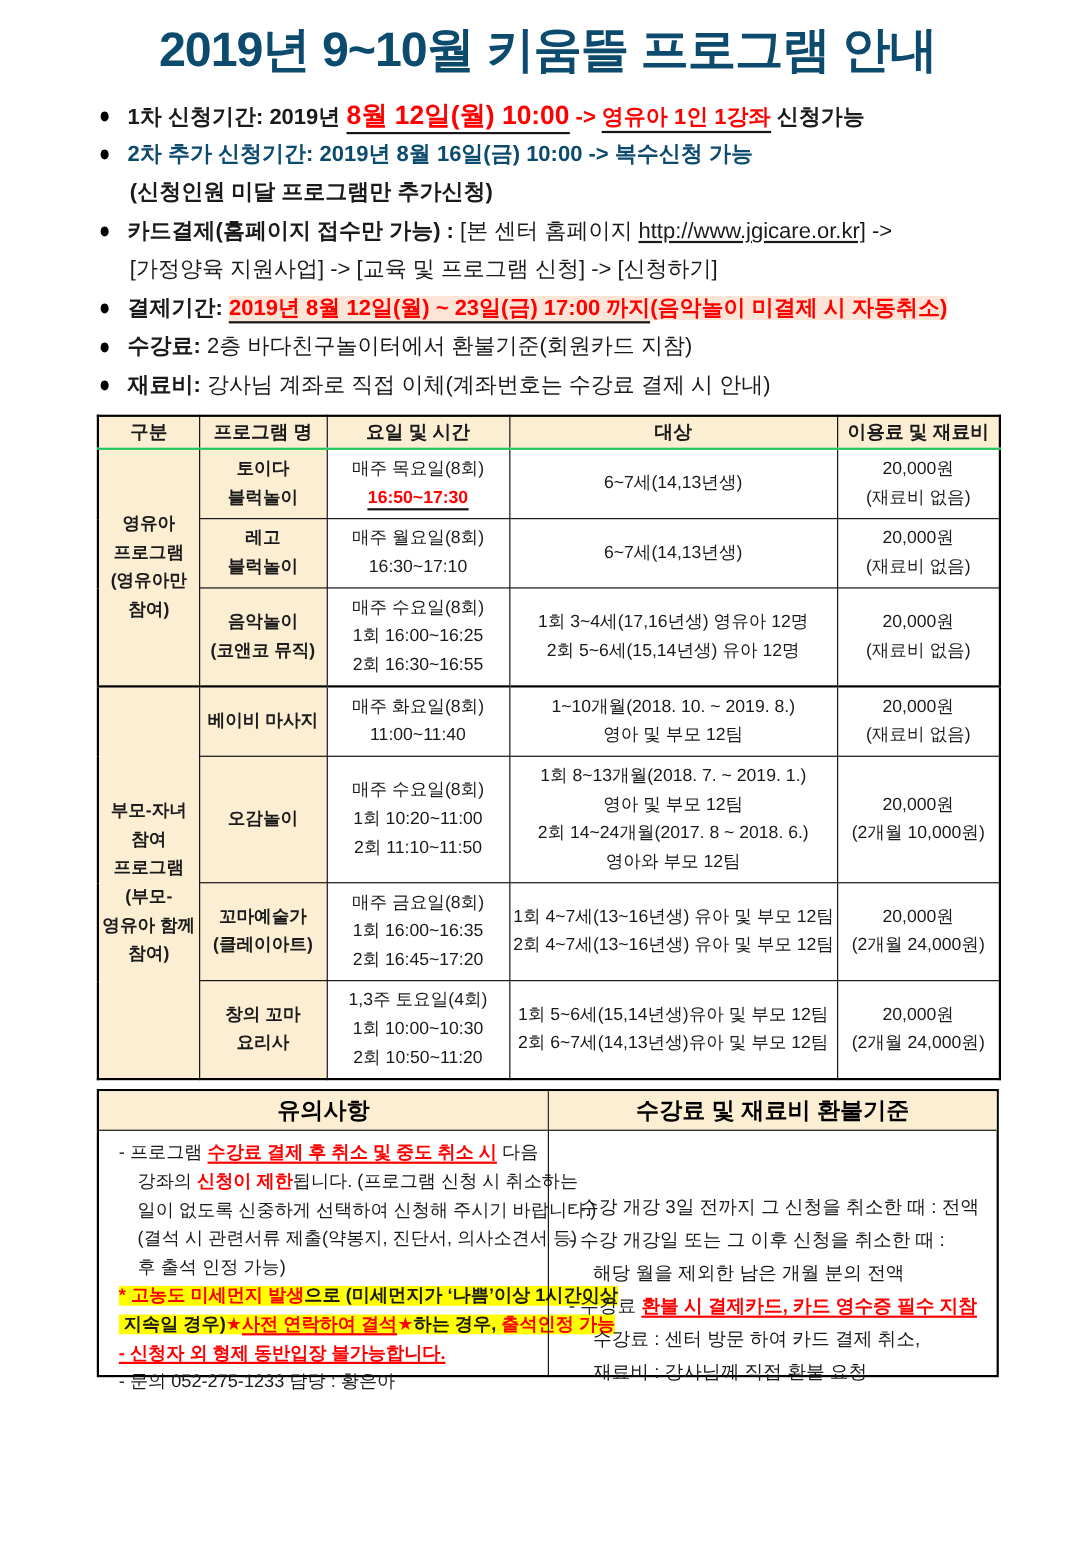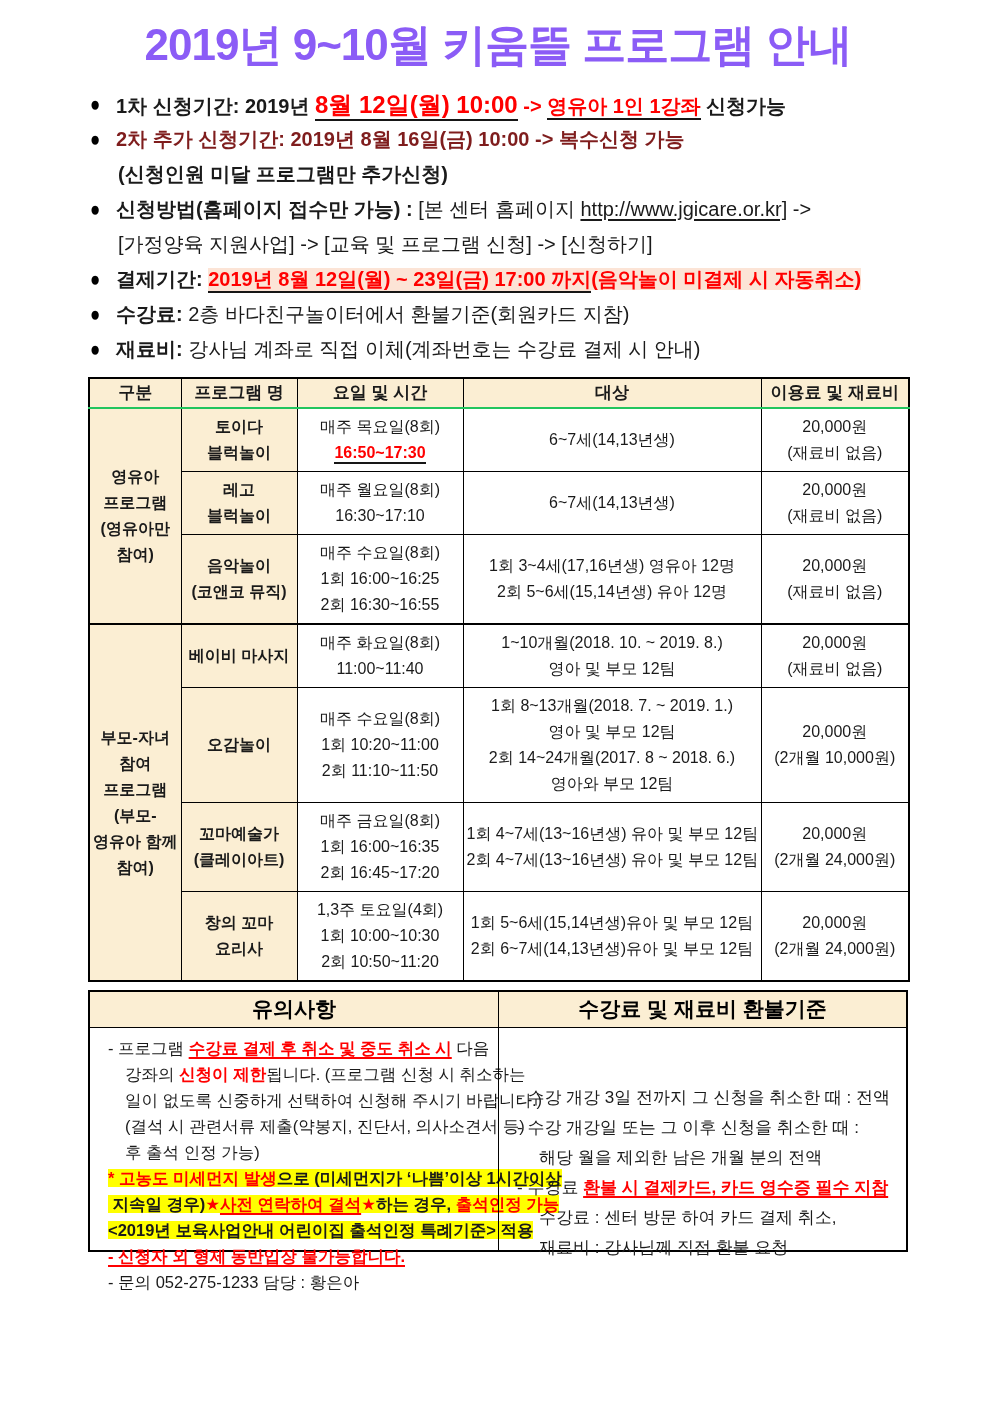--- a/index.html
+++ b/index.html
@@ -6,39 +6,39 @@
   body{
     width:992px;height:1403px;overflow:hidden;background:#ffffff;
     font-family:"Liberation Sans","DejaVu Sans",sans-serif;
     color:#1a1a1a;
   }
   .page{padding:0 84px 0 88px;box-sizing:border-box;width:992px;}
 
   
   .title{
     margin:16px 0 12px 0;text-align:center;
-    font-size:44px;font-weight:900;letter-spacing:-1px;color:#8b5cf6;
+    font-size:44px;font-weight:900;letter-spacing:-1px;color:#0c4a6e;
     white-space:nowrap;
   }
 
   
   .bullets{margin:0 0 10px 2px;}
   .brow{display:flex;align-items:center;min-height:35px;white-space:nowrap;}
   .bullet{
     width:26px;flex:0 0 26px;font-size:17px;line-height:1;color:#000;
     transform:scaleY(1.25);
   }
   .brow.noBullet{padding-left:28px;}
   .btext{font-size:20px;font-weight:500;}
 
   
   .seg{white-space:pre;}
   .seg.b{font-weight:800;}
   .seg.c-red{color:#ff0000;}
-  .seg.c-blue{color:#7f1d1d;}
+  .seg.c-blue{color:#0c4a6e;}
   .seg.u{text-decoration:underline;text-underline-offset:3px;text-decoration-thickness:2px;}
   .seg.ud{border-bottom:2px solid #161616;padding-bottom:1px;}
   .seg.lg{font-size:24px;}
   .seg.hl-peach{background:#fce4d6;}
   .seg.hl-yellow{background:#ffff00;}
 
   
   table.prog{
     border-collapse:collapse;width:820px;table-layout:fixed;
     border:2.5px solid #000;
@@ -93,21 +93,21 @@
       </div>
       <div class="brow">
         <span class="bullet">●</span>
         <span class="btext"><span class="seg b c-blue">2차 추가 신청기간: 2019년 8월 16일(금) 10:00 -&gt; 복수신청 가능</span></span>
       </div>
       <div class="brow noBullet">
         <span class="btext"><span class="seg b">(신청인원 미달 프로그램만 추가신청)</span></span>
       </div>
       <div class="brow">
         <span class="bullet">●</span>
-        <span class="btext"><span class="seg b">신청방법(홈페이지 접수만 가능) : </span><span class="seg">[본 센터 홈페이지 </span><span class="seg u">http://www.jgicare.or.kr]</span><span class="seg"> -&gt;</span></span>
+        <span class="btext"><span class="seg b">카드결제(홈페이지 접수만 가능) : </span><span class="seg">[본 센터 홈페이지 </span><span class="seg u">http://www.jgicare.or.kr]</span><span class="seg"> -&gt;</span></span>
       </div>
       <div class="brow noBullet">
         <span class="btext"><span class="seg">[가정양육 지원사업] -&gt; [교육 및 프로그램 신청] -&gt; [신청하기]</span></span>
       </div>
       <div class="brow">
         <span class="bullet">●</span>
         <span class="btext"><span class="seg b">결제기간: </span><span class="seg b c-red ud hl-peach">2019년 8월 12일(월) ~ 23일(금) 17:00 까지</span><span class="seg b c-red hl-peach">(음악놀이 미결제 시 자동취소)</span></span>
       </div>
       <div class="brow">
         <span class="bullet">●</span>
@@ -286,21 +286,20 @@
     <div class="notes-col left">
       <div class="notes-title">유의사항</div>
       <div class="notes-body" id="notes-left-body">
           <div class="line"><span class="seg">- 프로그램 </span><span class="seg b c-red u">수강료 결제 후 취소 및 중도 취소 시</span><span class="seg"> 다음</span></div>
           <div class="line ind"><span class="seg">강좌의 </span><span class="seg b c-red">신청이 제한</span><span class="seg">됩니다. (프로그램 신청 시 취소하는</span></div>
           <div class="line ind"><span class="seg">일이 없도록 신중하게 선택하여 신청해 주시기 바랍니다.)</span></div>
           <div class="line ind"><span class="seg">(결석 시 관련서류 제출(약봉지, 진단서, 의사소견서 등)</span></div>
           <div class="line ind"><span class="seg">후 출석 인정 가능)</span></div>
           <div class="line"><span class="seg b c-red hl-yellow">* 고농도 미세먼지 발생</span><span class="seg b hl-yellow">으로 </span><span class="seg b hl-yellow">(미세먼지가 ‘나쁨’이상 1시간이상</span></div>
           <div class="line"><span class="seg b hl-yellow"> 지속일 경우)</span><span class="seg b c-red hl-yellow">★</span><span class="seg b c-red u hl-yellow">사전 연락하여 결석</span><span class="seg b c-red hl-yellow">★</span><span class="seg b hl-yellow">하는 경우, </span><span class="seg b c-red hl-yellow">출석인정 가능</span></div>
-          <div class="line"><span class="seg b hl-yellow">&lt;2019년 보육사업안내 어린이집 출석인정 특례기준&gt; 적용</span></div>
           <div class="line"><span class="seg b c-red u">- 신청자 외 형제 동반입장 불가능합니다.</span></div>
           <div class="line"><span class="seg">- 문의 052-275-1233 담당 : 황은아</span></div>
         </div>
     </div>
     <div class="notes-col right">
       <div class="notes-title">수강료 및 재료비 환불기준</div>
       <div class="notes-body" id="notes-right-body">
           <div class="line"><span class="seg">- 수강 개강 3일 전까지 그 신청을 취소한 때 : 전액</span></div>
           <div class="line"><span class="seg">- 수강 개강일 또는 그 이후 신청을 취소한 때 :</span></div>
           <div class="line ind"><span class="seg">해당 월을 제외한 남은 개월 분의 전액</span></div>

